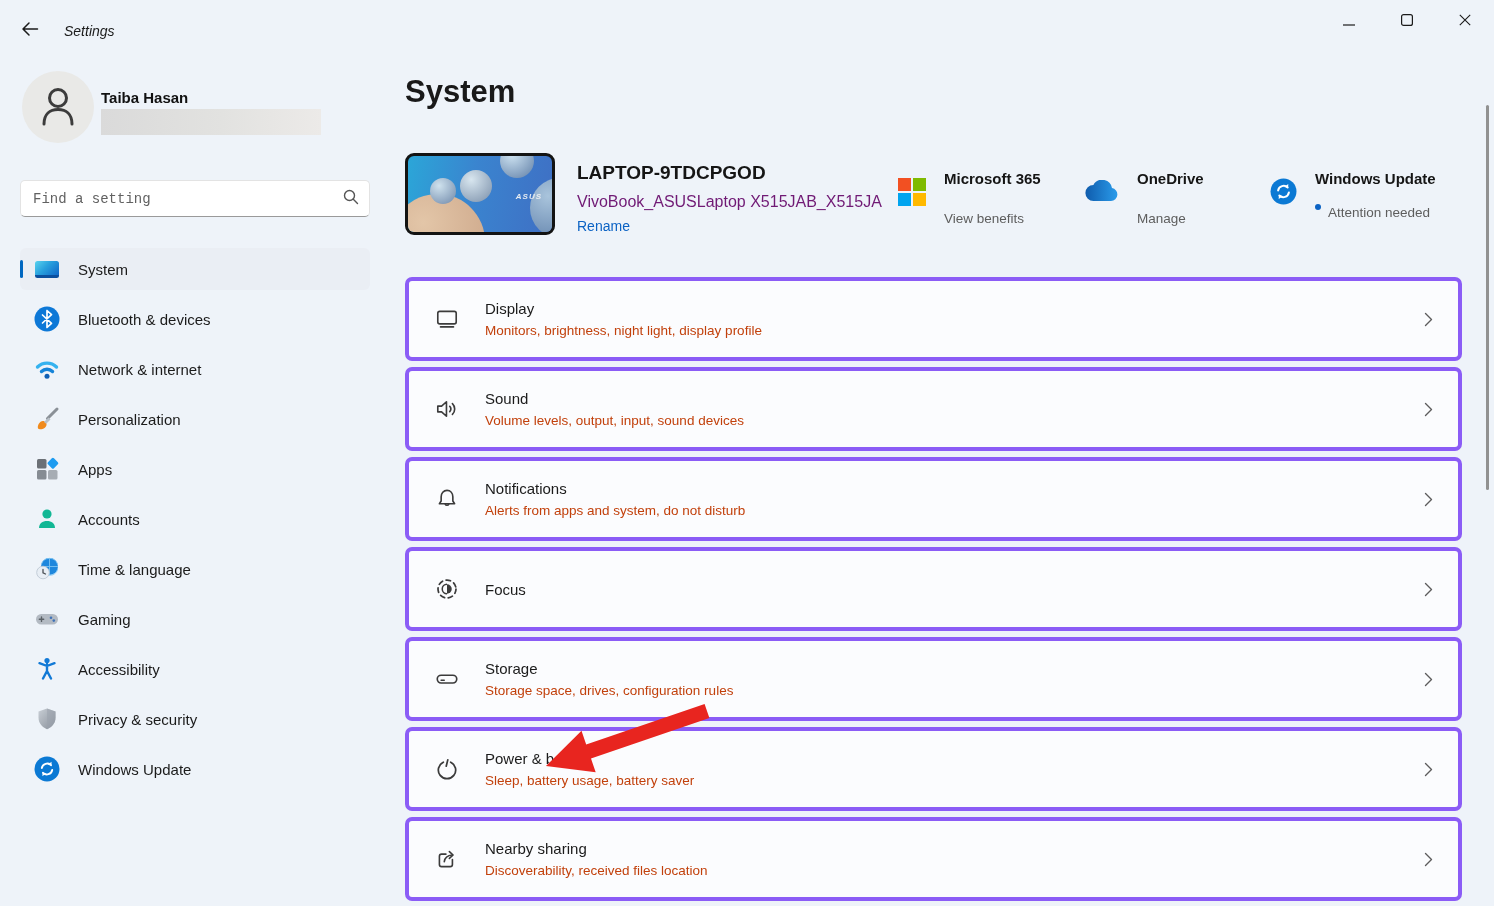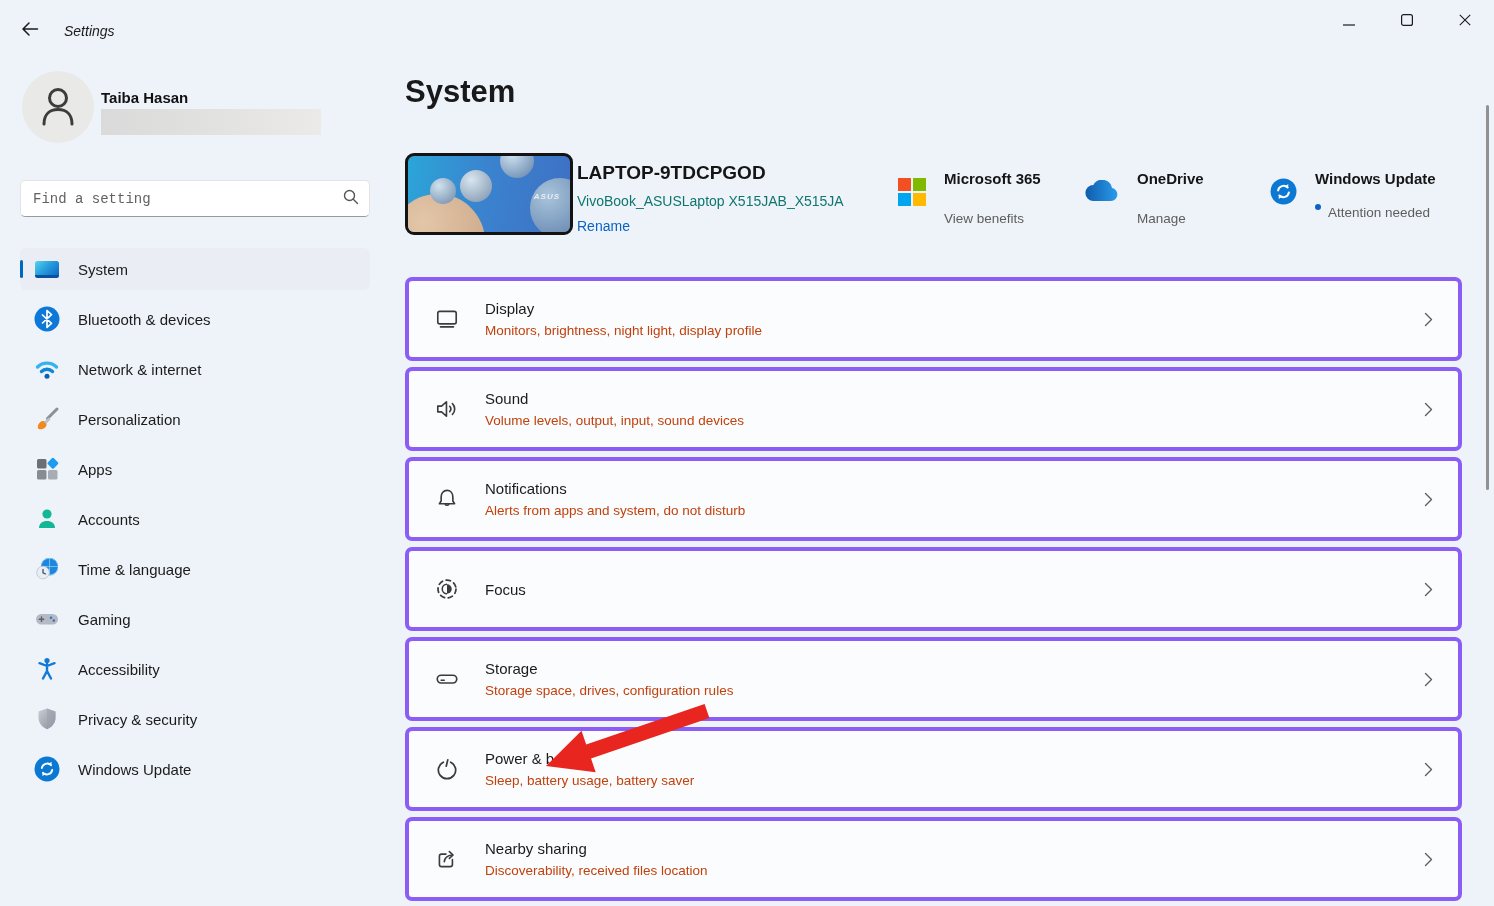--- a/index.html
+++ b/index.html
@@ -27,25 +27,25 @@
   
   .nav { position:absolute; left:20px; top:248px; width:350px; display:flex; flex-direction:column; gap:8px; }
   .side-item { position:relative; height:42px; border-radius:6px; display:flex; align-items:center; padding-left:14px; gap:18px; cursor:pointer; }
   .side-item.selected { background:#eaeef4; }
   .accent-pill { position:absolute; left:0; top:12px; width:3px; height:18px; border-radius:2px; background:#0067c0; }
   .side-icon { width:26px; height:26px; display:flex; align-items:center; justify-content:center; flex-shrink:0; }
   .side-label { font-size:15px; color:#1b1b1b; white-space:nowrap; }
   .sys-laptop { width:24px; height:17px; border-radius:2.5px; background:linear-gradient(135deg,#5ad3ee 0%,#28a0dd 45%,#0f66c8 100%); border-bottom:3px solid #0b4f9e; }
   
   .page-title { position:absolute; left:405px; top:74px; font-size:31px; font-weight:600; color:#191919; }
-  .device-thumb { position:absolute; left:405px; top:153px; width:168px; height:82px; border:3.5px solid #131313; border-radius:9px; overflow:hidden; background:linear-gradient(100deg,#2ba6d8 0%,#3a84cf 45%,#3f6fc4 100%); }
+  .device-thumb { position:absolute; left:405px; top:153px; width:150px; height:82px; border:3.5px solid #131313; border-radius:9px; overflow:hidden; background:linear-gradient(100deg,#2ba6d8 0%,#3a84cf 45%,#3f6fc4 100%); }
   .bubble { position:absolute; border-radius:50%; }
   .asus-label { position:absolute; right:10px; top:36px; color:#e8edf2; font-size:8px; font-style:italic; letter-spacing:1px; font-weight:700; }
   .device-name { position:absolute; left:577px; top:162px; font-size:19px; font-weight:700; color:#151515; }
-  .device-model { position:absolute; left:577px; top:193px; font-size:14px; color:#0f766e; }
+  .device-model { position:absolute; left:577px; top:193px; font-size:16px; color:#701a75; }
   .rename-link { position:absolute; left:577px; top:218px; font-size:14px; color:#0b62c4; cursor:pointer; }
   
   .quick-card { position:absolute; top:170px; display:flex; gap:18px; cursor:default; }
   .qc-text .qc-title { font-size:15px; font-weight:700; color:#151515; }
   .qc-text .qc-sub { font-size:13.5px; color:#5d5d5d; margin-top:24px; }
   .qc-sub-row { display:flex; align-items:center; gap:7px; margin-top:6px; }
   .status-dot { width:6px; height:6px; border-radius:50%; background:#0b62c4; }
   .ms-grid { display:grid; grid-template-columns:13px 13px; grid-template-rows:13px 13px; gap:2px; margin-top:8px; }
   .ms-grid span { display:block; }
   

